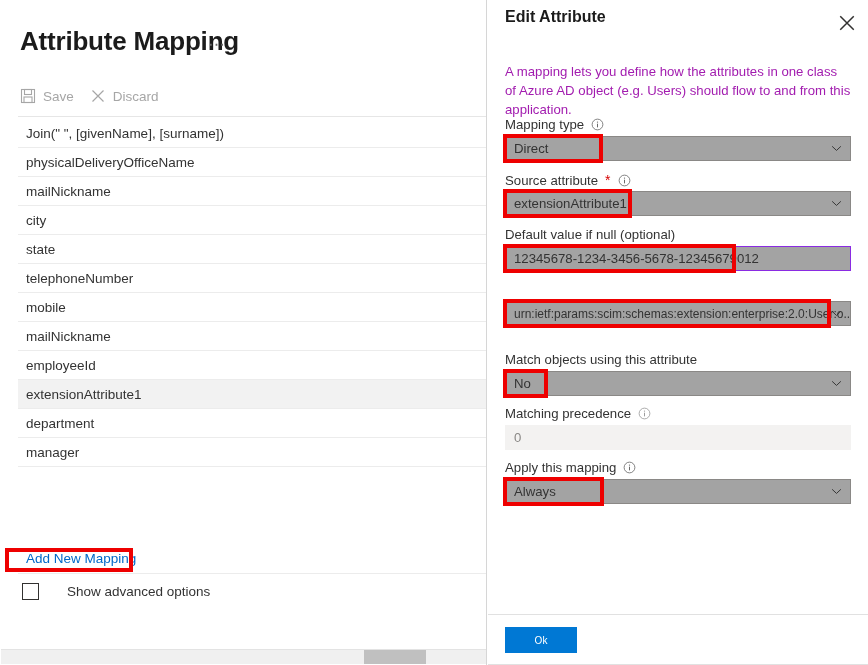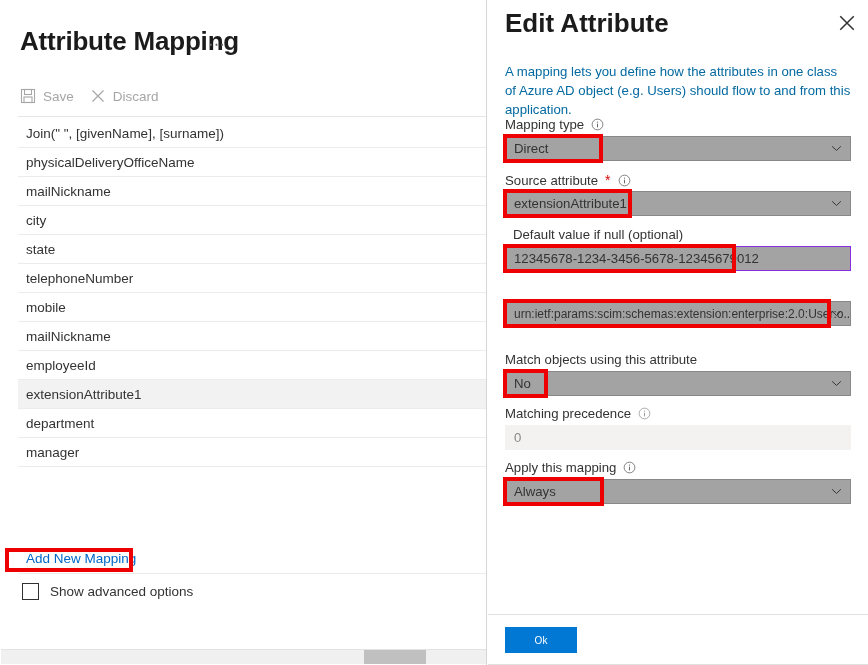--- a/index.html
+++ b/index.html
@@ -122,21 +122,21 @@
     box-sizing: border-box;
     pointer-events: none;
   }
 
   
   #adv-options {
     position: absolute;
     left: 22px; top: 583px;
     display: flex;
     align-items: center;
-    gap: 11px;
+    gap: 28px;
     cursor: pointer;
     justify-content: flex-end;
   }
   #adv-box {
     width: 17px; height: 17px;
     border: 1px solid #323130;
     background: #ffffff;
     box-sizing: border-box;
   }
   #adv-label {
@@ -170,39 +170,39 @@
     width: 380px;
     height: 665px;
     background: #ffffff;
     box-sizing: border-box;
     overflow: hidden;
   }
 
   #panel-title {
     position: absolute;
     left: 17px; top: 8px;
-    font-size: 26px;
+    font-size: 16px;
     font-weight: 600;
     color: #1b1b1b;
     white-space: nowrap;
   }
   #panel-close {
     position: absolute;
     right: 12px; top: 14px;
     width: 18px; height: 18px;
     cursor: pointer;
   }
 
   #panel-desc {
     position: absolute;
     left: 17px; top: 62px;
     width: 346px;
     font-size: 13.2px;
     line-height: 19px;
-    color: #0369a1;
+    color: #a21caf;
   }
 
   .field-label {
     position: absolute;
     font-size: 13.2px;
     color: #333333;
     white-space: nowrap;
     display: flex;
     align-items: center;
     gap: 7px;
@@ -363,21 +363,21 @@
     </svg>
   </div>
   <div class="ctl" style="top:191px;">
     <span>extensionAttribute1</span>
     <svg class="chev" viewBox="0 0 12 8">
       <path d="M1 1.5 L6 6.2 L11 1.5" stroke="#333" stroke-width="1.1" fill="none"></path>
     </svg>
   </div>
   <div class="hl-box" style="left:15px; top:189px; width:129px; height:29px;"></div>
 
-  <div class="field-label" style="left:25px; top:227px;flex-direction:column;">
+  <div class="field-label" style="left:17px; top:227px;flex-direction:column;">
     <span>Default value if null (optional)</span>
     <svg class="info-ico" viewBox="0 0 16 16">
       <circle cx="8" cy="8" r="6.6" fill="none" stroke="#666" stroke-width="1"></circle>
       <path d="M8 7 L8 11.5" stroke="#666" stroke-width="1.2"></path>
         <circle cx="8" cy="5" r="0.8" fill="#666"></circle>
     </svg>
   </div>
   <div class="ctl focused" style="top:246px;">
     <span>12345678-1234-3456-5678-12345679012</span>
   </div>

